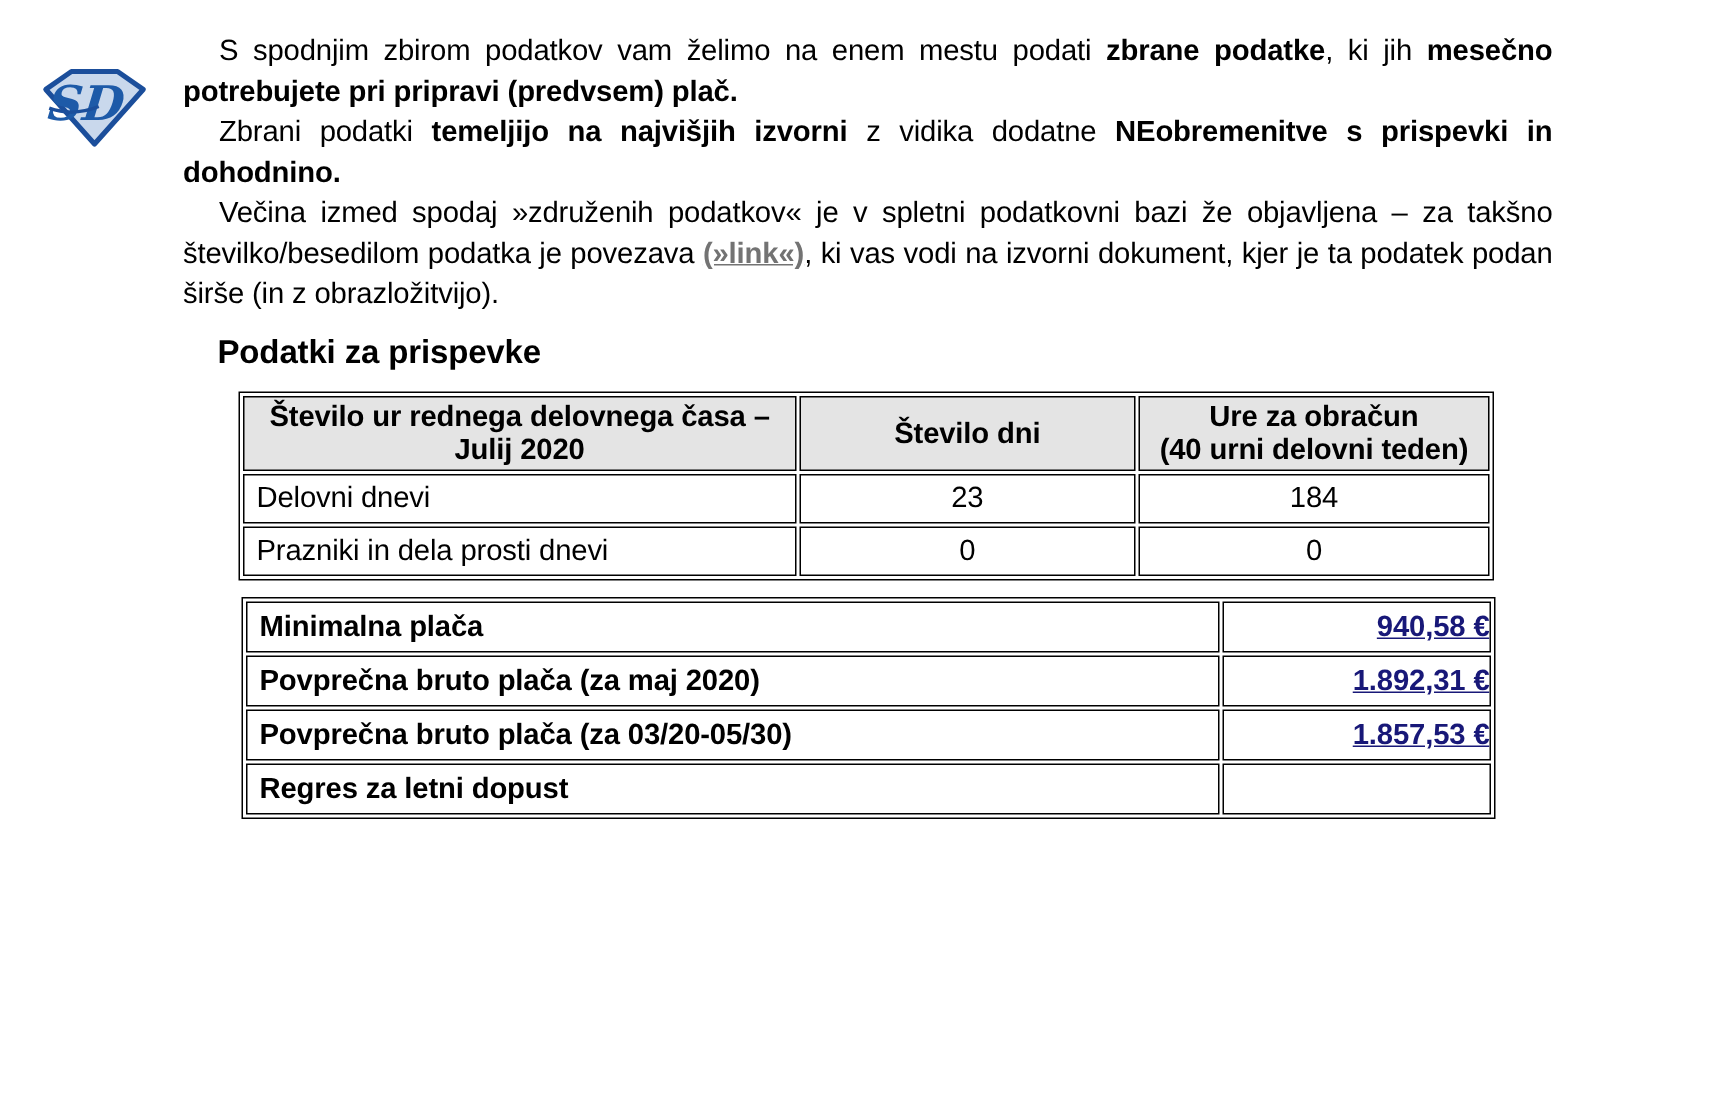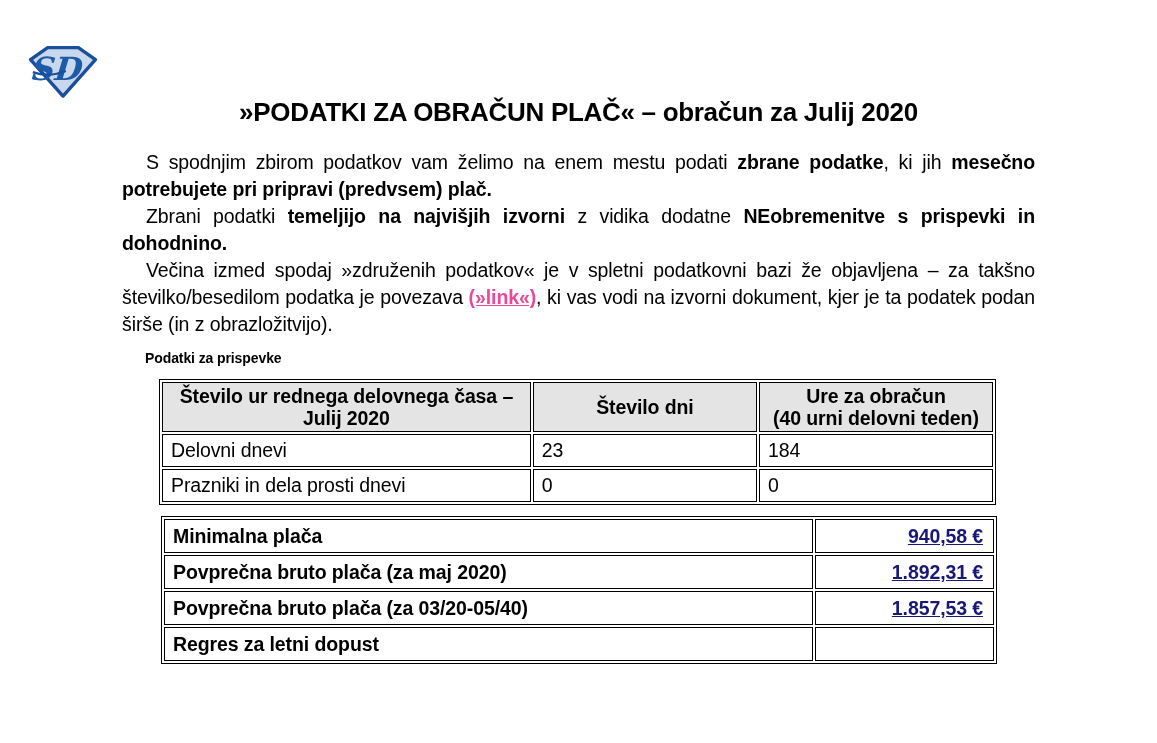--- a/index.html
+++ b/index.html
@@ -5,48 +5,47 @@
   html,body{margin:0;padding:0;background:#fff;}
   .page{
     position:relative;width:1157px;height:743px;overflow:hidden;background:#ffffff;
     font-family:"Liberation Sans",sans-serif;color:#000;letter-spacing:-0.1px;
   }
   .logo{position:absolute;left:26px;top:42px;width:74px;height:58px;}
   .title{margin:97px 60px 0;text-align:center;font-size:26px;font-weight:bold;letter-spacing:-0.3px;}
   .intro{margin:21px 1px 0 122px;width:913px;font-size:19.5px;line-height:27px;text-align:justify;}
   .intro p{margin:0;text-indent:24px;}
   .b{font-weight:bold;}
-  a.lnk{color:#ec4899;font-weight:bold;text-decoration:underline;}
-  .section-heading{margin:12px 0 0 145px;font-size:14px;font-weight:bold;}
+  a.lnk{color:#737373;font-weight:bold;text-decoration:underline;}
+  .section-heading{margin:12px 0 0 145px;font-size:22px;font-weight:bold;}
   table{border-collapse:separate;border-spacing:2px;background:#fff;table-layout:fixed;border:1px solid #000;}
   th,td{border:1px solid #000;box-sizing:border-box;font-size:19.5px;padding:2px 8px;overflow:hidden;}
   .t1{margin:13px 0 0 159px;width:837px;}
   .t1 th{background:#e4e4e4;height:48px;text-align:center;font-weight:bold;line-height:22px;padding:2px 4px;margin-top:24px;}
   .t1 td{height:33px;}
-  .t1 .c{}
+  .t1 .c{text-align:center;}
   .t1 tr.total td{font-weight:bold;}
   .pre{white-space:pre-line;}
   .t2{margin:11px 0 0 161px;width:836px;}
   .t2 td{height:34px;}
   .t2 .lbl{font-weight:bold;}
-  .t2 .amt{text-align:right;padding-right:10px;}
+  .t2 .amt{text-align:right;padding-right:0;}
   a.val{color:#181878;font-weight:bold;text-decoration:underline;}
 </style>
 </head>
 <body>
 
 <div class="page">
 
   <svg class="logo" viewBox="0 0 130 100" aria-hidden="true">
     <polygon points="8,30 38,9 92,9 122,30 65,94" fill="#c9d8ec" stroke="#1b4e9b" stroke-width="6" stroke-linejoin="round"></polygon>
     <text x="16" y="66" font-size="56" font-style="italic" font-weight="bold" font-family="'DejaVu Serif', serif" fill="#1d5aa8" transform="skewX(-6)">SD</text>
     <path d="M12 52 Q40 62 70 50" stroke="#1b4e9b" stroke-width="4" fill="none"></path>
   </svg>
 
-  <div class="title">»PODATKI ZA OBRAČUN PLAČ« – obračun za Julij 2020</div>
 
   <div class="intro">
     <p><span>S spodnjim zbirom podatkov vam želimo na enem mestu podati </span><span class="b">zbrane podatke</span><span>, ki jih </span><span class="b">mesečno potrebujete pri pripravi (predvsem) plač.</span></p>
     <p><span>Zbrani podatki </span><span class="b">temeljijo na najvišjih izvorni</span><span> z vidika dodatne </span><span class="b">NEobremenitve s prispevki in dohodnino.</span></p>
     <p><span>Večina izmed spodaj »združenih podatkov« je v spletni podatkovni bazi že objavljena – za takšno številko/besedilom podatka je povezava </span><a class="lnk" href="#">(»link«)</a><span>, ki vas vodi na izvorni dokument, kjer je ta podatek podan širše (in z obrazložitvijo).</span></p>
   </div>
 
   <div class="section-heading">Podatki za prispevke</div>
 
   <table class="t1">
@@ -83,21 +82,21 @@
     <tbody>
         <tr>
       <td class="lbl">Minimalna plača</td>
       <td class="amt"><a class="val" href="#">940,58 €</a></td>
     </tr>
     <tr>
       <td class="lbl">Povprečna bruto plača (za maj 2020)</td>
       <td class="amt"><a class="val" href="#">1.892,31 €</a></td>
     </tr>
     <tr>
-      <td class="lbl">Povprečna bruto plača (za 03/20-05/40)</td>
+      <td class="lbl">Povprečna bruto plača (za 03/20-05/30)</td>
       <td class="amt"><a class="val" href="#">1.857,53 €</a></td>
     </tr>
     <tr>
       <td class="lbl">Regres za letni dopust</td>
       <td class="amt"></td>
     </tr>
   </tbody>
     </table>
 
 </div>

